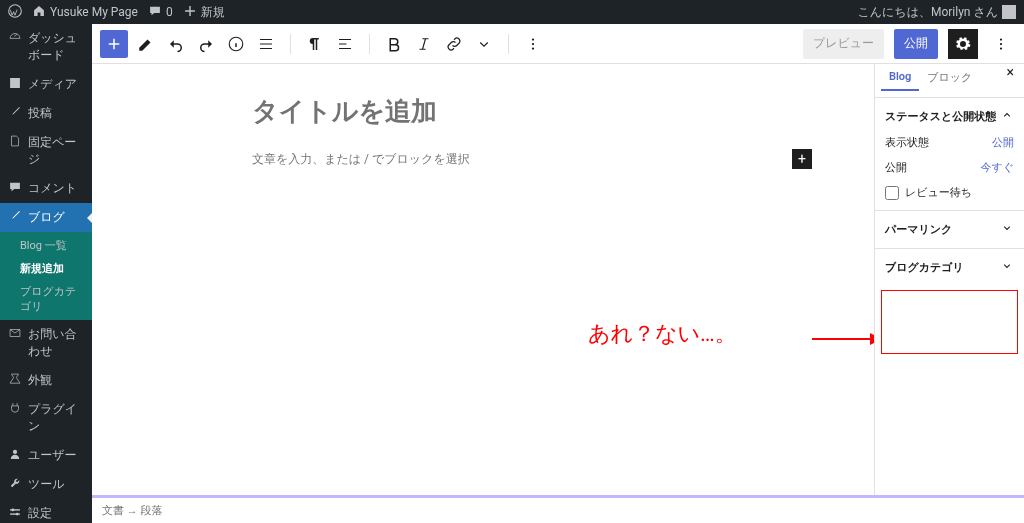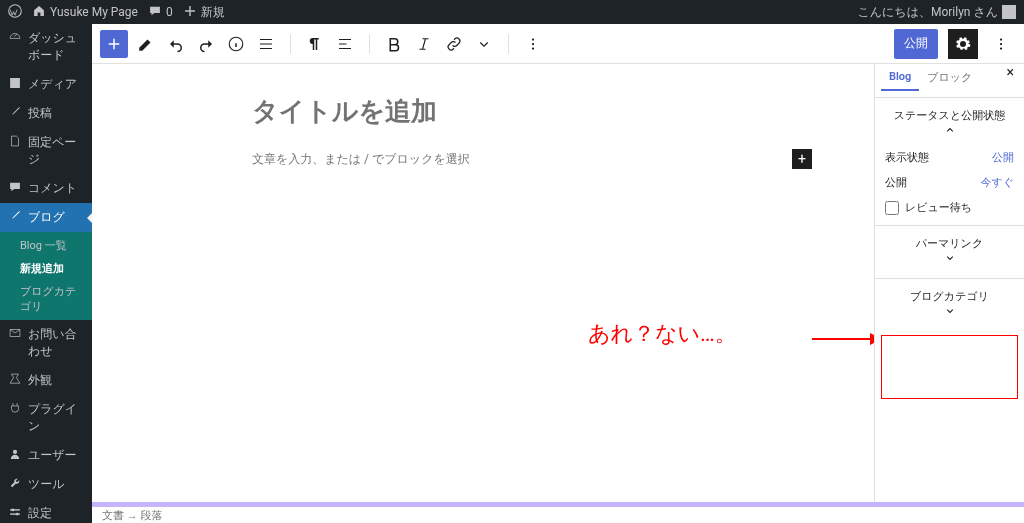--- a/index.html
+++ b/index.html
@@ -58,30 +58,30 @@
   .anno-arrow { position: absolute; left: 720px; top: 268px; }
   .anno-arrow svg { overflow: visible; }
 
   
   .panel { width: 150px; border-left: 1px solid #e0e0e0; display: flex; flex-direction: column; font-size: 11px; }
   .panel-tabs { display: flex; align-items: flex-start; height: 34px; border-bottom: 1px solid #e0e0e0; padding: 0 6px; }
   .ptab { padding: 6px 8px; cursor: pointer; color: #757575; }
   .ptab.active { color: #4f68d4; border-bottom: 2px solid #4f68d4; font-weight: 600; }
   .ptab-close { margin-left: auto; cursor: pointer; font-size: 14px; color: #1e1e1e; padding: 0 4px; }
   .panel-section { padding: 10px 10px; border-bottom: 1px solid #e0e0e0; }
-  .ps-head { display: flex; justify-content: space-between; align-items: center; cursor: pointer; font-weight: 400; color: #1e1e1e; flex-direction: column; }
+  .ps-head { display: flex; justify-content: space-between; align-items: center; cursor: pointer; font-weight: 700; color: #1e1e1e; }
   .ps-head .chev svg { width: 14px; height: 14px; fill: #1e1e1e; }
   .ps-row { display: flex; justify-content: space-between; margin-top: 10px; color: #1e1e1e; }
   .ps-row .val { color: #4f68d4; cursor: pointer; }
   .ps-check { margin-top: 10px; display: flex; align-items: center; gap: 6px; }
   .ps-check input { width: 14px; height: 14px; }
   .redbox { margin: 4px 6px 0 6px; height: 64px; border: 1px solid #ff0000; }
 
   
-  .footer { height: 21px; border-top: 5px solid #c4b5fd; font-size: 11px; color: #757575; display: flex; align-items: center; padding: 0 10px; }
+  .footer { height: 28px; border-top: 3px solid #c4b5fd; font-size: 11px; color: #757575; display: flex; align-items: center; padding: 0 10px; }
 </style>
 </head>
 <body>
 
 <div class="adminbar">
   <div class="adminbar-left">
     <span class="ab-item">
         <span class="ab-icon"><svg viewBox="0 0 20 20">
             <circle cx="10" cy="10" r="9" fill="none" stroke="#c3c4c7" stroke-width="1.5"></circle>
             <path d="M3 8l3 8 2-5 2 5 3-8" stroke="#c3c4c7" stroke-width="1.2" fill="none"></path>
@@ -274,20 +274,23 @@
     </div>
     <div class="tb-sep"></div>
     <div class="tb-btn">
         <svg viewBox="0 0 24 24">
           <circle cx="12" cy="6" r="1.5"></circle>
           <circle cx="12" cy="12" r="1.5"></circle>
           <circle cx="12" cy="18" r="1.5"></circle>
         </svg>
       </div>
     <div class="flex-spacer"></div>
+    <div class="tb-preview">
+        <span>プレビュー</span>
+      </div>
     <div class="tb-publish">
         <span>公開</span>
       </div>
     <div class="tb-gear">
         <svg viewBox="0 0 24 24">
           <path d="M12 8a4 4 0 100 8 4 4 0 000-8zm8 4l2 1-1 3-2-.5a8 8 0 01-1.5 1.5l.5 2-3 1-1-2h-2l-1 2-3-1 .5-2A8 8 0 016 16.5L4 17l-1-3 2-1v-2l-2-1 1-3 2 .5A8 8 0 017.5 6L7 4l3-1 1 2h2l1-2 3 1-.5 2A8 8 0 0118 7.5l2-.5 1 3-2 1z"></path>
         </svg>
       </div>
     <div class="tb-more">
         <svg viewBox="0 0 24 24">

